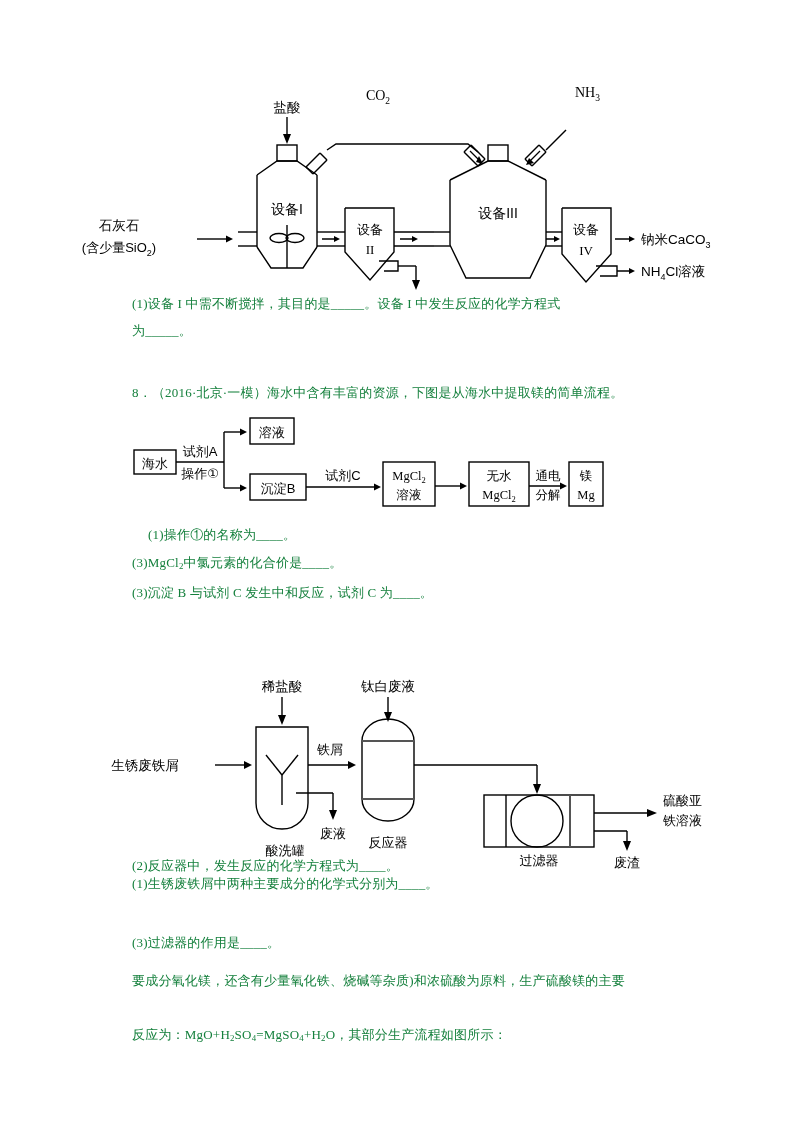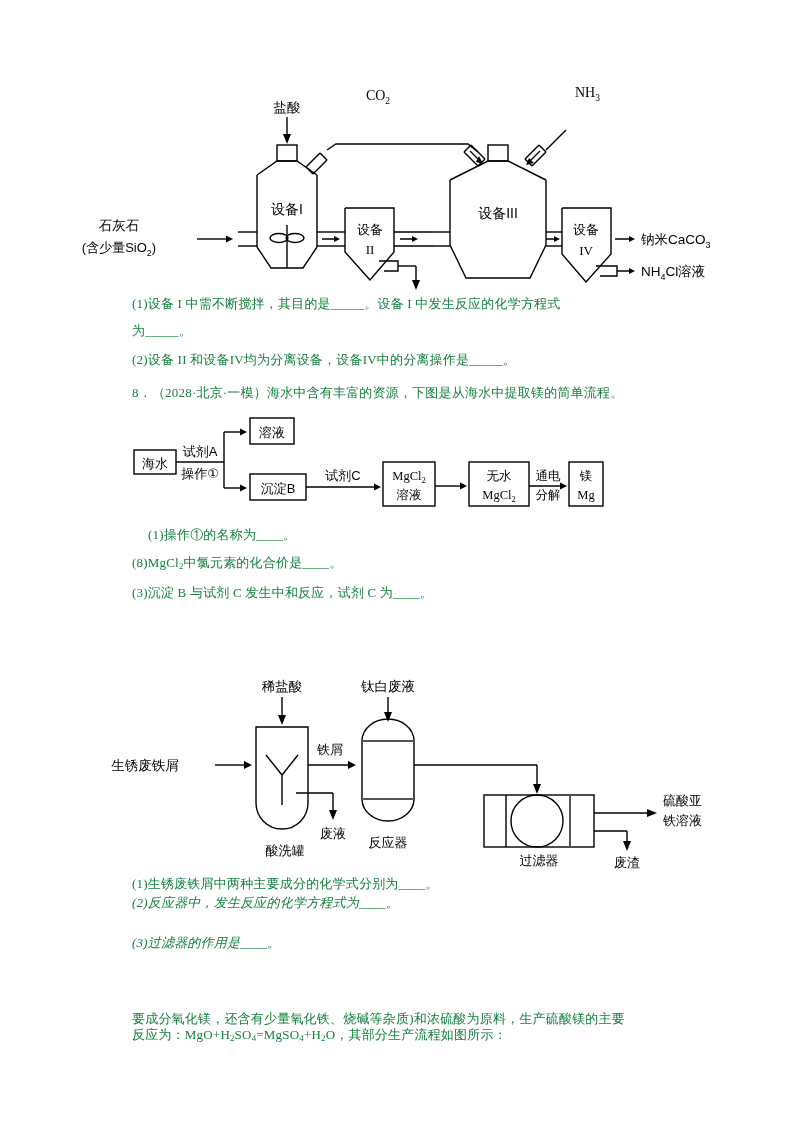--- a/index.html
+++ b/index.html
@@ -190,23 +190,22 @@
 
         <text class="cn" x="641" y="236" font-size="13.5" text-anchor="start">
           <tspan>NH</tspan><tspan dy="3.5" font-size="9">4</tspan><tspan dy="-3.5">Cl溶液</tspan>
         </text>
       </g>
     </svg>
   </div>
 
   <div class="qline" style="left:132px; top:295px;">(1)设备 I 中需不断搅拌，其目的是_____。设备 I 中发生反应的化学方程式</div>
   <div class="qline" style="left:132px; top:322px;text-align:center;">为_____。</div>
-  <div class="qline" style="left:132px; top:351px;">(2)设备 II 和设备IV均为分离设备，设备IV中的分离操作是_____。</div>
-
-  <div class="qline" style="left:132px; top:384px;">8．（2028·北京·一模）海水中含有丰富的资源，下图是从海水中提取镁的简单流程。</div>
+
+  <div class="qline" style="left:132px; top:384px;">8．（2016·北京·一模）海水中含有丰富的资源，下图是从海水中提取镁的简单流程。</div>
 
   <div class="diagram" style="left:0px; top:410px;">
     <svg width="794" height="105" viewBox="0 0 794 105">
       <g fill="none" stroke="#000" stroke-width="1.4">
 
         <rect x="134" y="40" width="42" height="24"></rect>
 
         <line x1="176" y1="52" x2="224" y2="52"></line>
 
         <line x1="224" y1="22" x2="224" y2="78"></line>
@@ -264,21 +263,21 @@
         <text class="cn" x="548" y="70" font-size="12.5" text-anchor="middle">通电</text>
         <text class="cn" x="548" y="89" font-size="12.5" text-anchor="middle">分解</text>
         <text class="cn" x="586" y="70" font-size="12.5" text-anchor="middle">镁</text>
         <text x="586" y="89" font-size="12.5" text-anchor="middle">Mg</text>
       </g>
     </svg>
   </div>
 
   <div class="qline" style="left:148px; top:526px;">(1)操作①的名称为____。</div>
   <div class="qline" style="left:132px; top:554px;">
-    <span>(8)MgCl</span><sub>2</sub><span>中氯元素的化合价是____。</span>
+    <span>(3)MgCl</span><sub>2</sub><span>中氯元素的化合价是____。</span>
   </div>
   <div class="qline" style="left:132px; top:584px;text-align:center;">(3)沉淀 B 与试剂 C 发生中和反应，试剂 C 为____。</div>
 
 
   <div class="diagram" style="left:0px; top:675px;">
     <svg width="794" height="195" viewBox="0 0 794 195">
       <g fill="none" stroke="#000" stroke-width="1.4">
 
         <path d="M256,52 L256,128 A26,26 0 0 0 308,128 L308,52 Z"></path>
 
@@ -351,21 +350,21 @@
         <text class="cn" x="388" y="172" font-size="13" text-anchor="middle">反应器</text>
         <text class="cn" x="539" y="190" font-size="13" text-anchor="middle">过滤器</text>
         <text class="cn" x="663" y="130" font-size="13" text-anchor="start">硫酸亚</text>
         <text class="cn" x="663" y="150" font-size="13" text-anchor="start">铁溶液</text>
         <text class="cn" x="627" y="192" font-size="13" text-anchor="middle">废渣</text>
       </g>
     </svg>
   </div>
 
   <div class="qline" style="left:132px; top:875px;">(1)生锈废铁屑中两种主要成分的化学式分别为____。</div>
-  <div class="qline" style="left:132px; top:894px;font-style:italic;">(2)反应器中，发生反应的化学方程式为____。</div>
-  <div class="qline" style="left:132px; top:934px;font-style:italic;">(3)过滤器的作用是____。</div>
-
-  <div class="qline" style="left:132px; top:1010px;">要成分氧化镁，还含有少量氧化铁、烧碱等杂质)和浓硫酸为原料，生产硫酸镁的主要</div>
+  <div class="qline" style="left:132px; top:857px;">(2)反应器中，发生反应的化学方程式为____。</div>
+  <div class="qline" style="left:132px; top:934px;">(3)过滤器的作用是____。</div>
+
+  <div class="qline" style="left:132px; top:972px;">要成分氧化镁，还含有少量氧化铁、烧碱等杂质)和浓硫酸为原料，生产硫酸镁的主要</div>
   <div class="qline" style="left:132px; top:1026px;">
     <span>反应为：MgO+H</span><sub>2</sub><span>SO</span><sub>4</sub><span>=MgSO</span><sub>4</sub><span>+H</span><sub>2</sub><span>O，其部分生产流程如图所示：</span>
   </div>
 
 </div>
 
 </body></html>

